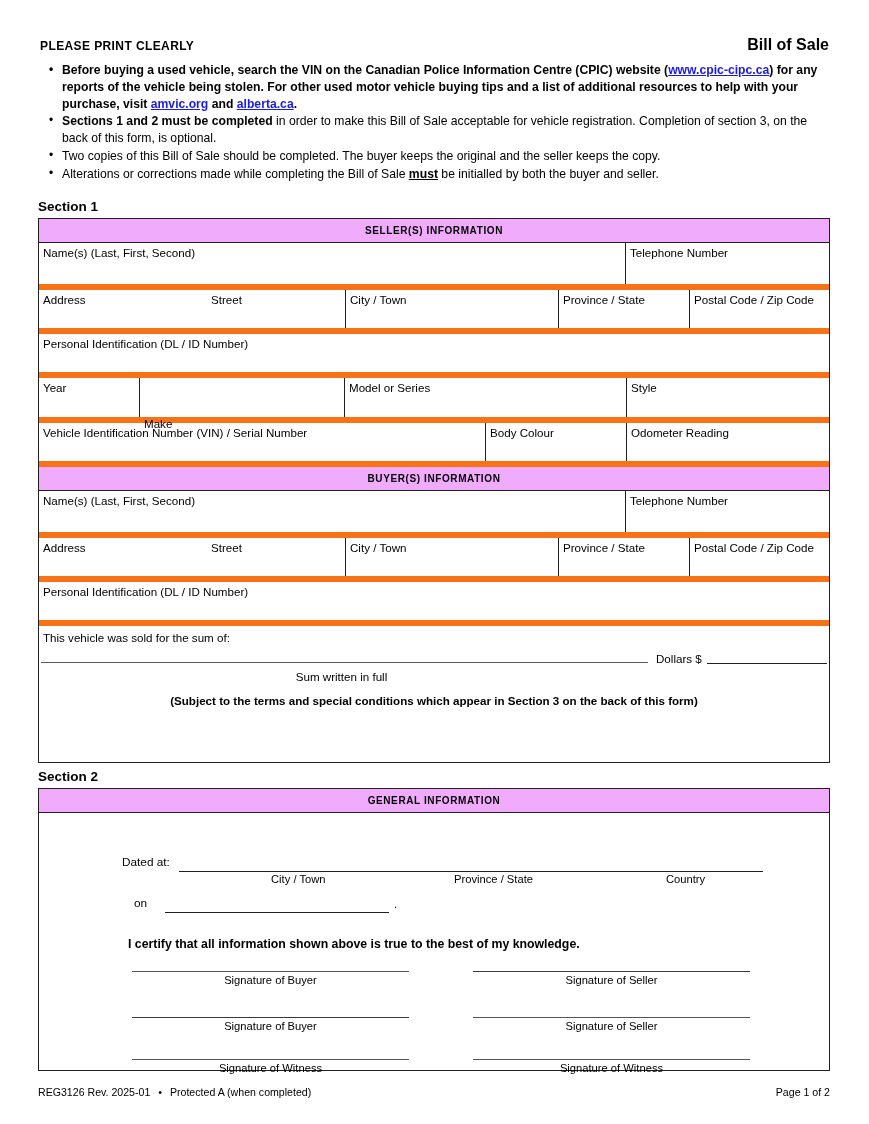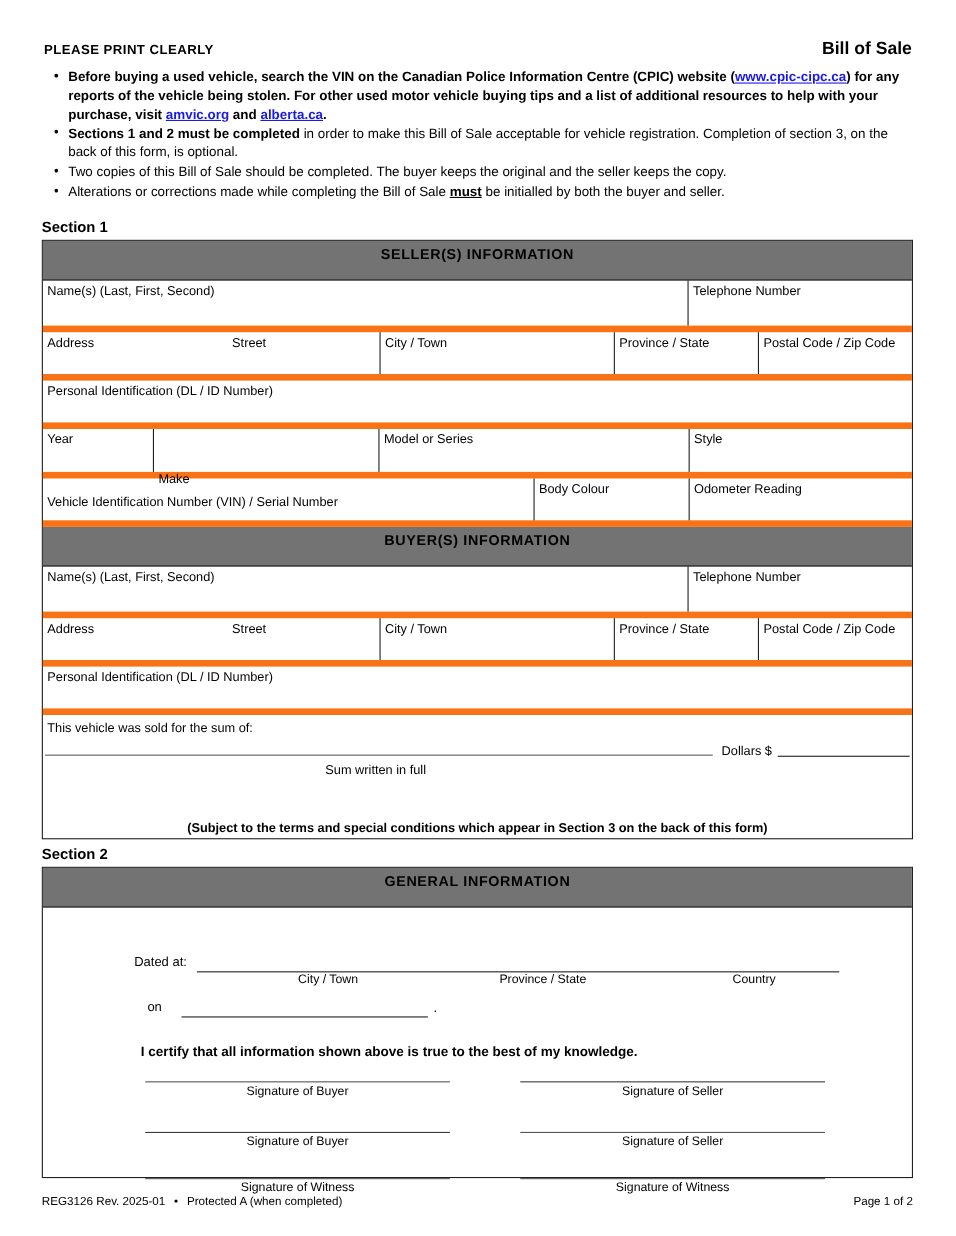--- a/index.html
+++ b/index.html
@@ -51,25 +51,25 @@
   
   .box {
     position: absolute; left: 38px; width: 792px;
     border: 1px solid #231f20;
     background: #fff;
   }
   #box1 { top: 218px; height: 545px; }
   #box2 { top: 788px; height: 283px; }
 
   .band {
-    background: #737373;
+    background: #f0abfc;
     border-bottom: 1px solid #231f20;
     text-align: center;
-    font-size: 13px; font-weight: bold; letter-spacing: .6px;
-    height: 36px; line-height: 23px;
+    font-size: 10px; font-weight: bold; letter-spacing: .6px;
+    height: 24px; line-height: 23px;
   }
 
   .row { position: relative; border-bottom: 6px solid #f97316; }
   .cell {
     position: absolute; top: 0; bottom: 0;
     padding: 3px 0 0 4px;
     font-size: 11.6px;
     line-height: 1.25;
   }
   .vdiv {
@@ -98,21 +98,21 @@
     position: absolute; left: 668px; top: 37px; width: 120px;
     border-bottom: 1px solid #231f20; height: 0;
   }
   .sum-written {
     position: absolute; left: 0; right: 0; top: 44px;
     text-align: center; font-size: 11.6px;
     padding-left: 0; margin-left: -185px;
   }
   .subject {
     position: absolute; left: 0; right: 0; top: 68px;
-    text-align: center; font-size: 11.6px; font-weight: bold; margin-top: 28px;
+    text-align: center; font-size: 11.6px; font-weight: bold;
   }
 
   
   .gi-body { position: relative; height: 258px; }
   .dated-lbl { position: absolute; left: 83px; top: 42px; font-size: 11.8px; }
   .dated-line {
     position: absolute; left: 140px; top: 58px; width: 584px;
     border-bottom: 1.4px solid #231f20; height: 0;
   }
   .dated-sub { position: absolute; top: 60px; font-size: 11.2px; }
@@ -254,21 +254,21 @@
         <span>Model or Series</span>
       </div>
       <div class="cell" style="left:588px;width:202px;">
         <span>Style</span>
       </div>
     </div>
 
     <div class="row r-veh2">
       <div class="vdiv" style="left:446px;"></div>
       <div class="vdiv" style="left:587px;"></div>
-      <div class="cell" style="left:0;width:446px;margin-top:12px;">
+      <div class="cell" style="left:0;width:446px;">
         <span>Vehicle Identification Number (VIN) / Serial Number</span>
       </div>
       <div class="cell" style="left:447px;width:140px;">
         <span>Body Colour</span>
       </div>
       <div class="cell" style="left:588px;width:202px;">
         <span>Odometer Reading</span>
       </div>
     </div>
 

